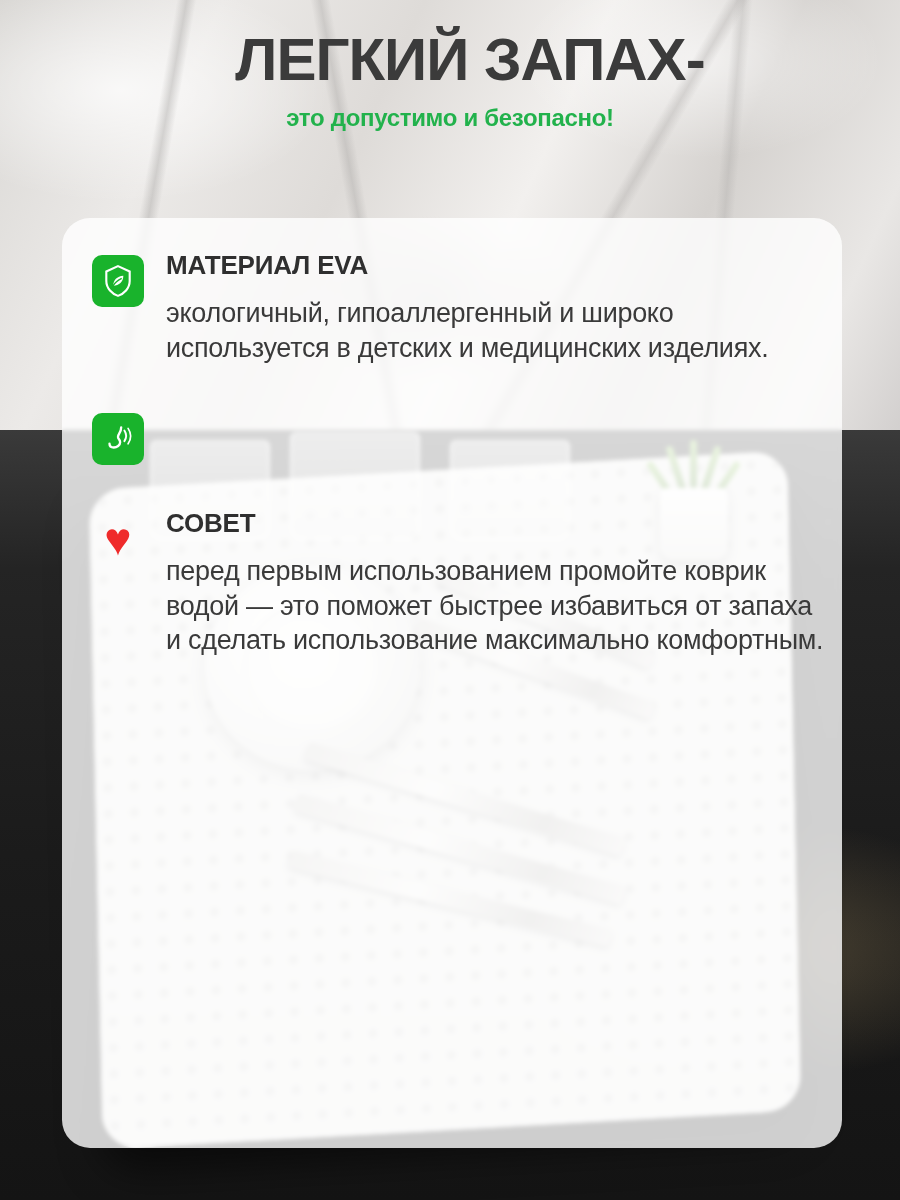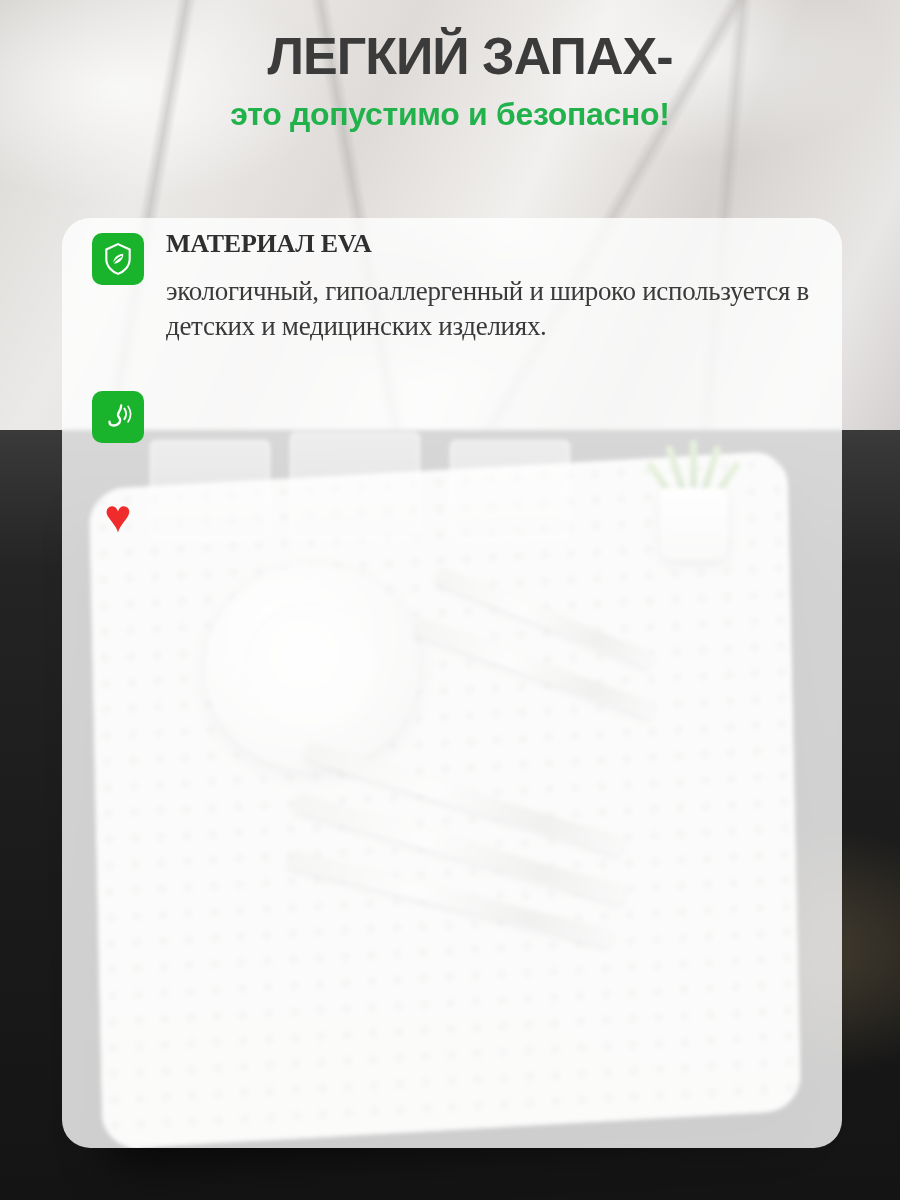--- a/index.html
+++ b/index.html
@@ -136,42 +136,41 @@
     border-radius: 28px;
     backdrop-filter: blur(2px);
   }
 
   
   .header {
     position:absolute; left:0; top:30px; width:900px; text-align:center;
     z-index: 5;
   }
   .title {
-    font-size: 52px;
+    font-size: 60px;
     font-weight: bold;
     color: #3b3b3b;
     letter-spacing: -1px;
     line-height: 1.0;
     margin-left: 40px;
   }
   .subtitle {
     margin-top: 14px;
-    font-size: 32px;
+    font-size: 24px;
     font-weight: bold;
     color: #22b24c;
     letter-spacing: -0.3px;
   }
 
   
   .features {
     position:absolute;
-    left: 92px; top: 229px;
+    left: 92px; top: 251px;
     width: 740px;
     z-index: 6;
-    font-family: Liberation Serif, serif;
   }
   .feature { display:flex; align-items:flex-start; margin-bottom: 44px; }
   .ficon {
     width: 52px; height: 52px; flex: 0 0 52px;
     margin-right: 22px; margin-top: 4px;
     display:flex; align-items:center; justify-content:center;
   }
   .badge {
     width: 52px; height: 52px; border-radius: 10px;
     background: #19b32c;
@@ -260,15 +259,19 @@
           <path d="M25.5 6 C28.5 10.5 28.5 16 25.5 20.5" fill="none" stroke="#ffffff" stroke-width="1.6" stroke-linecap="round"></path>
         </svg>
       </div>
     </div>
   </div>
 
   <div class="feature">
     <div class="ficon">
       <span class="heart">♥</span>
     </div>
+    <div class="ftext">
+      <div class="fhead">СОВЕТ</div>
+      <div class="fbody">перед первым использованием промойте коврик водой — это поможет быстрее избавиться от запаха и сделать использование максимально комфортным.</div>
+    </div>
   </div>
 
 </div>
 
 </body></html>

